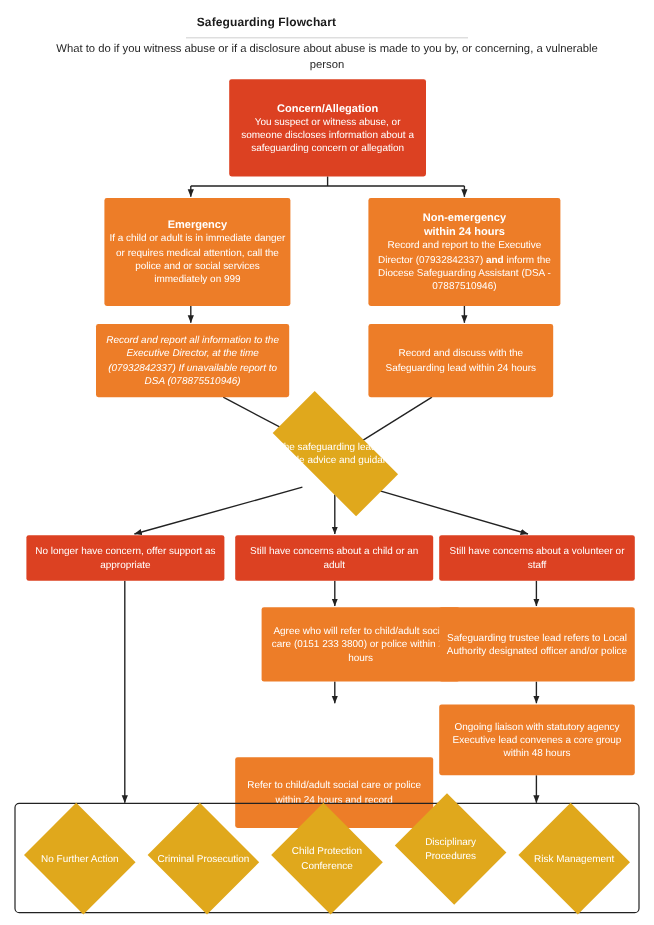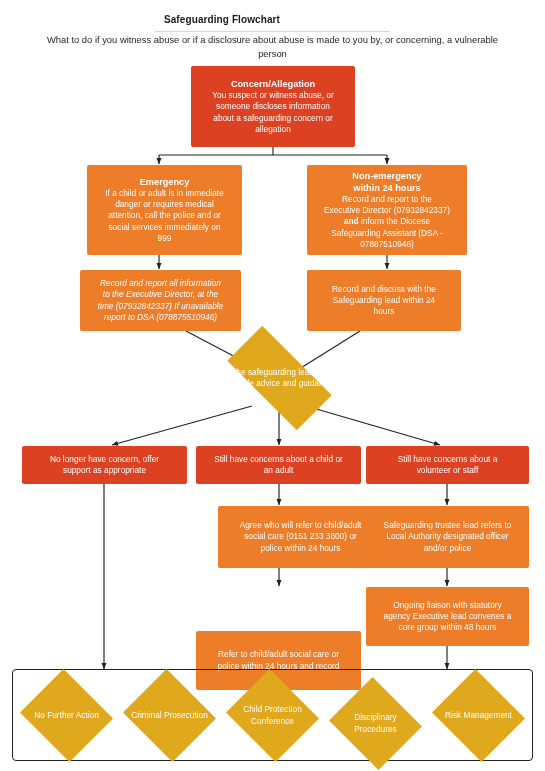--- a/index.html
+++ b/index.html
@@ -60,21 +60,21 @@
     position: absolute;
     box-sizing: border-box;
     display: flex;
     flex-direction: column;
     align-items: center;
     justify-content: center;
     text-align: center;
     color: #ffffff;
     font-size: 8.3px;
     line-height: 11.3px;
-    padding: 3px 16px;
+    padding: 3px 4px;
     border-radius: 2px;
   }
   .node .hd {
     font-weight: bold;
     font-size: 9.2px;
     line-height: 12px;
   }
   .node .bd { display: block; }
   .node .bd b { font-weight: bold; }
   .red    { background: #dc4122; }
@@ -227,21 +227,21 @@
   <div class="diamond" style="left:120px; top:672px; width:99px; height:87px;">
     <span class="shape"></span>
     <span class="dlabel">Criminal Prosecution</span>
   </div>
 
   <div class="diamond" style="left:223px; top:672px; width:99px; height:87px;">
     <span class="shape"></span>
     <span class="dlabel">Child Protection Conference</span>
   </div>
 
-  <div class="diamond" style="left:326px; top:680px; width:99px; height:87px;">
+  <div class="diamond" style="left:326px; top:664px; width:99px; height:87px;">
     <span class="shape"></span>
     <span class="dlabel">Disciplinary Procedures</span>
   </div>
 
   <div class="diamond" style="left:429px; top:672px; width:99px; height:87px;">
     <span class="shape"></span>
     <span class="dlabel">Risk Management</span>
   </div>
 
 </div>

